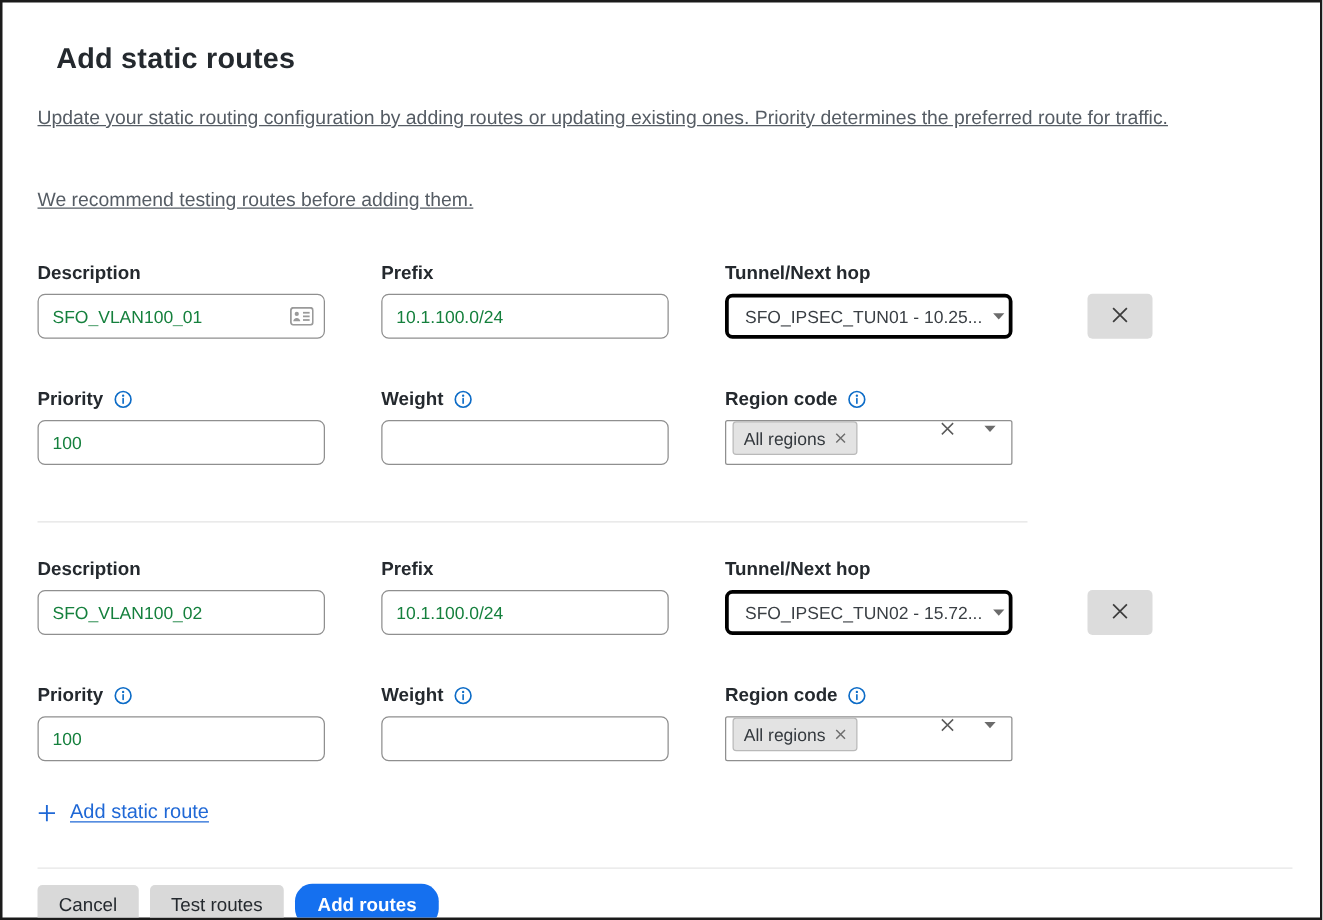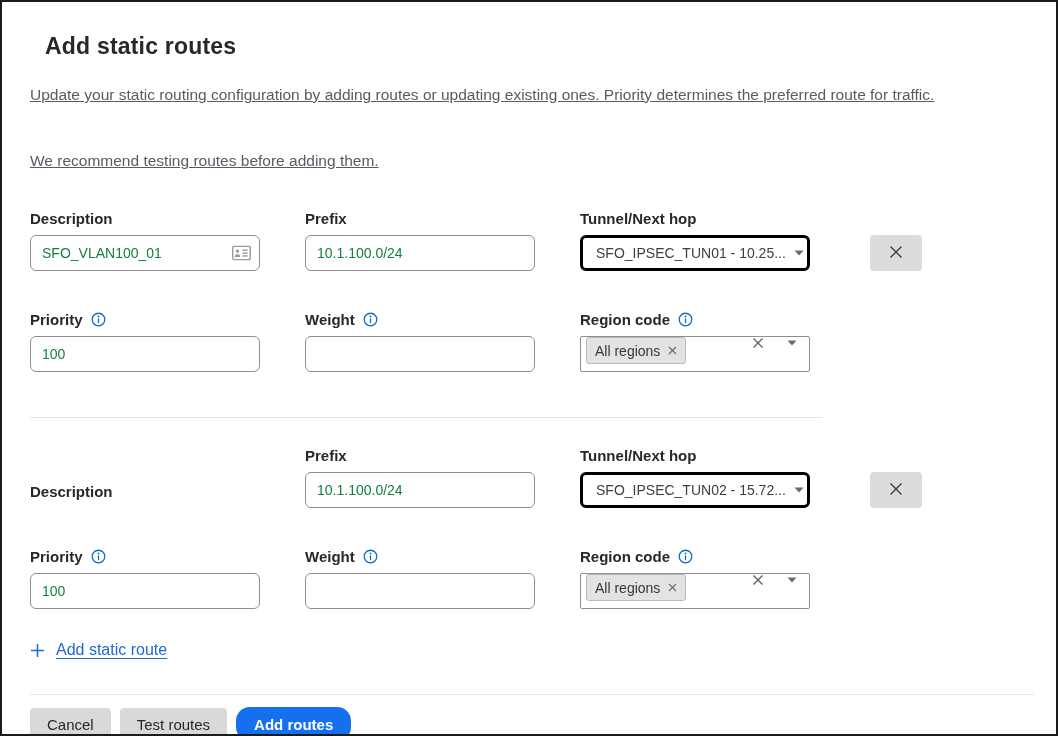--- a/index.html
+++ b/index.html
@@ -311,20 +311,23 @@
       </div>
     </div>
   </section>
 
   <hr class="route-divider">
 
   <section class="route-block second">
     <div class="fields-row">
       <div class="field">
         <div class="label-row">Description</div>
+        <div class="input-wrap">
+          <input class="text-input" type="text" value="SFO_VLAN100_02" style="">
+        </div>
       </div>
 
       <div class="field">
         <div class="label-row">Prefix</div>
         <div class="input-wrap">
           <input class="text-input" type="text" value="10.1.100.0/24" style="">
         </div>
       </div>
 
       <div class="field last">

